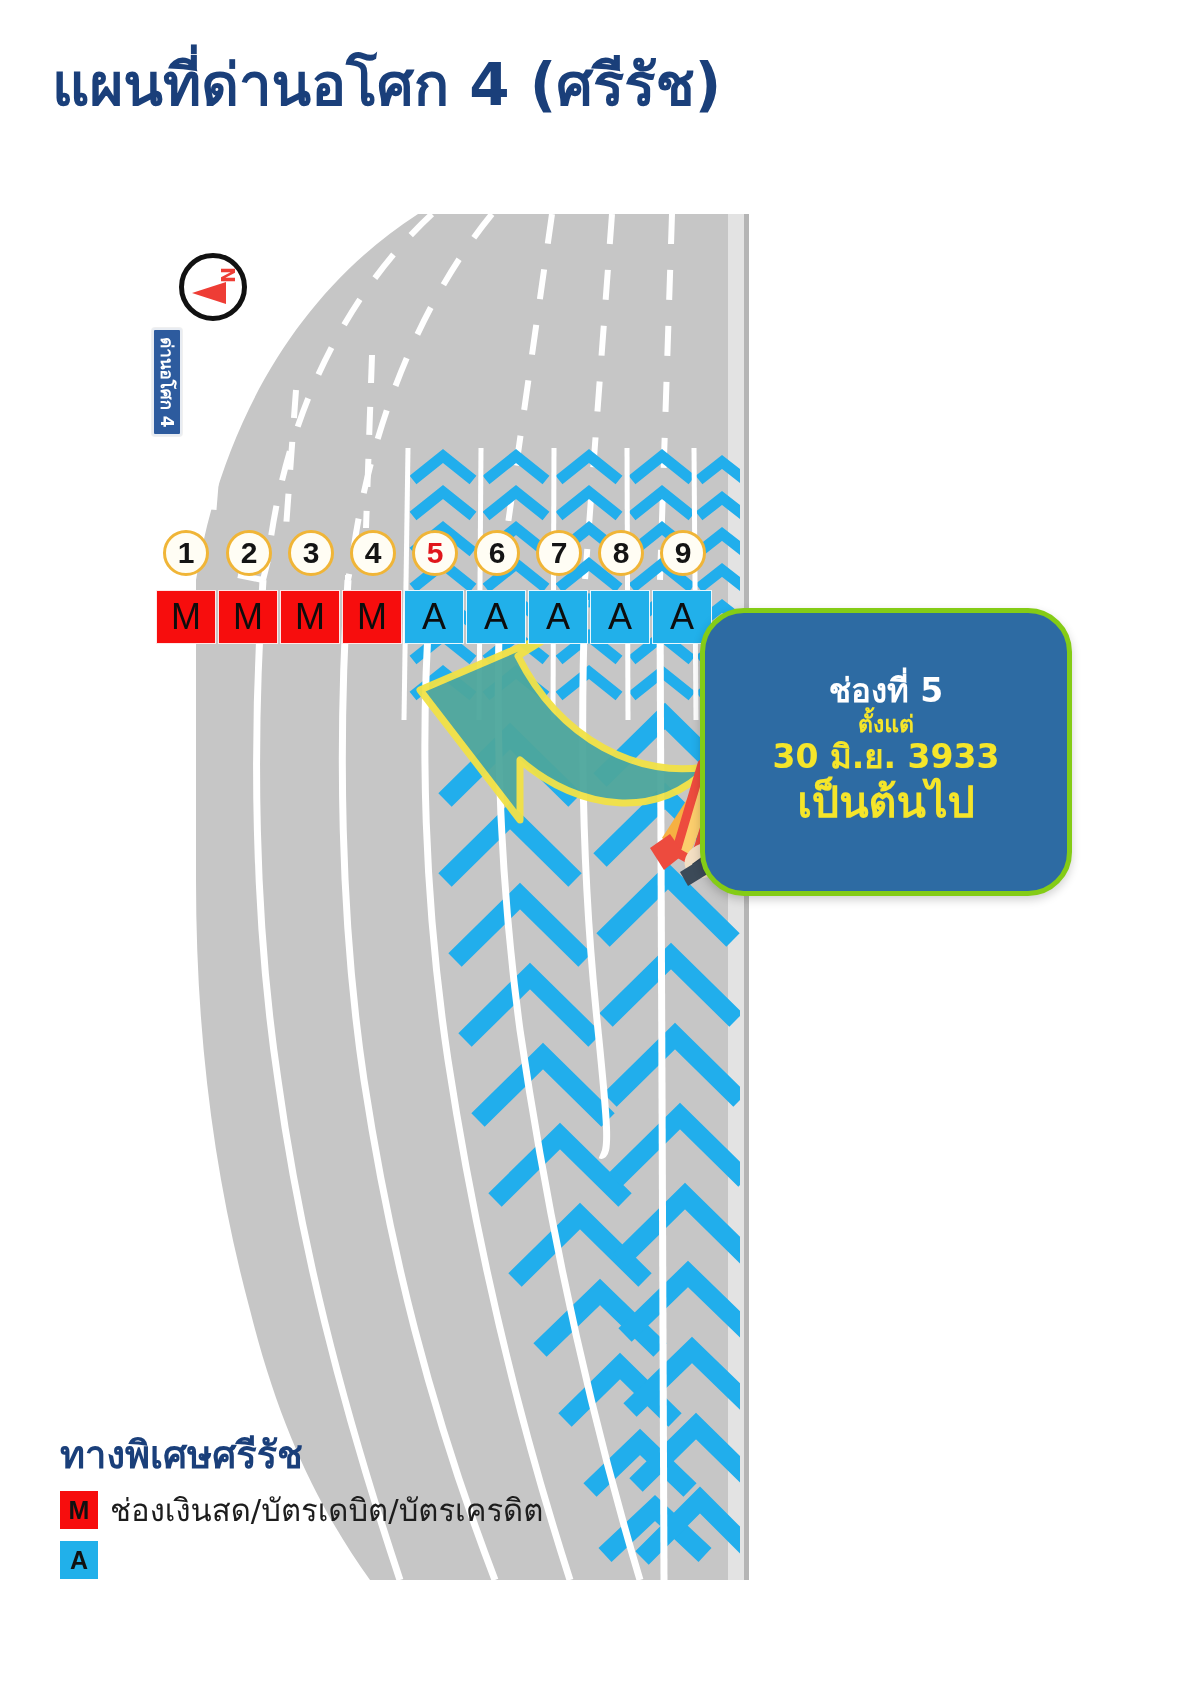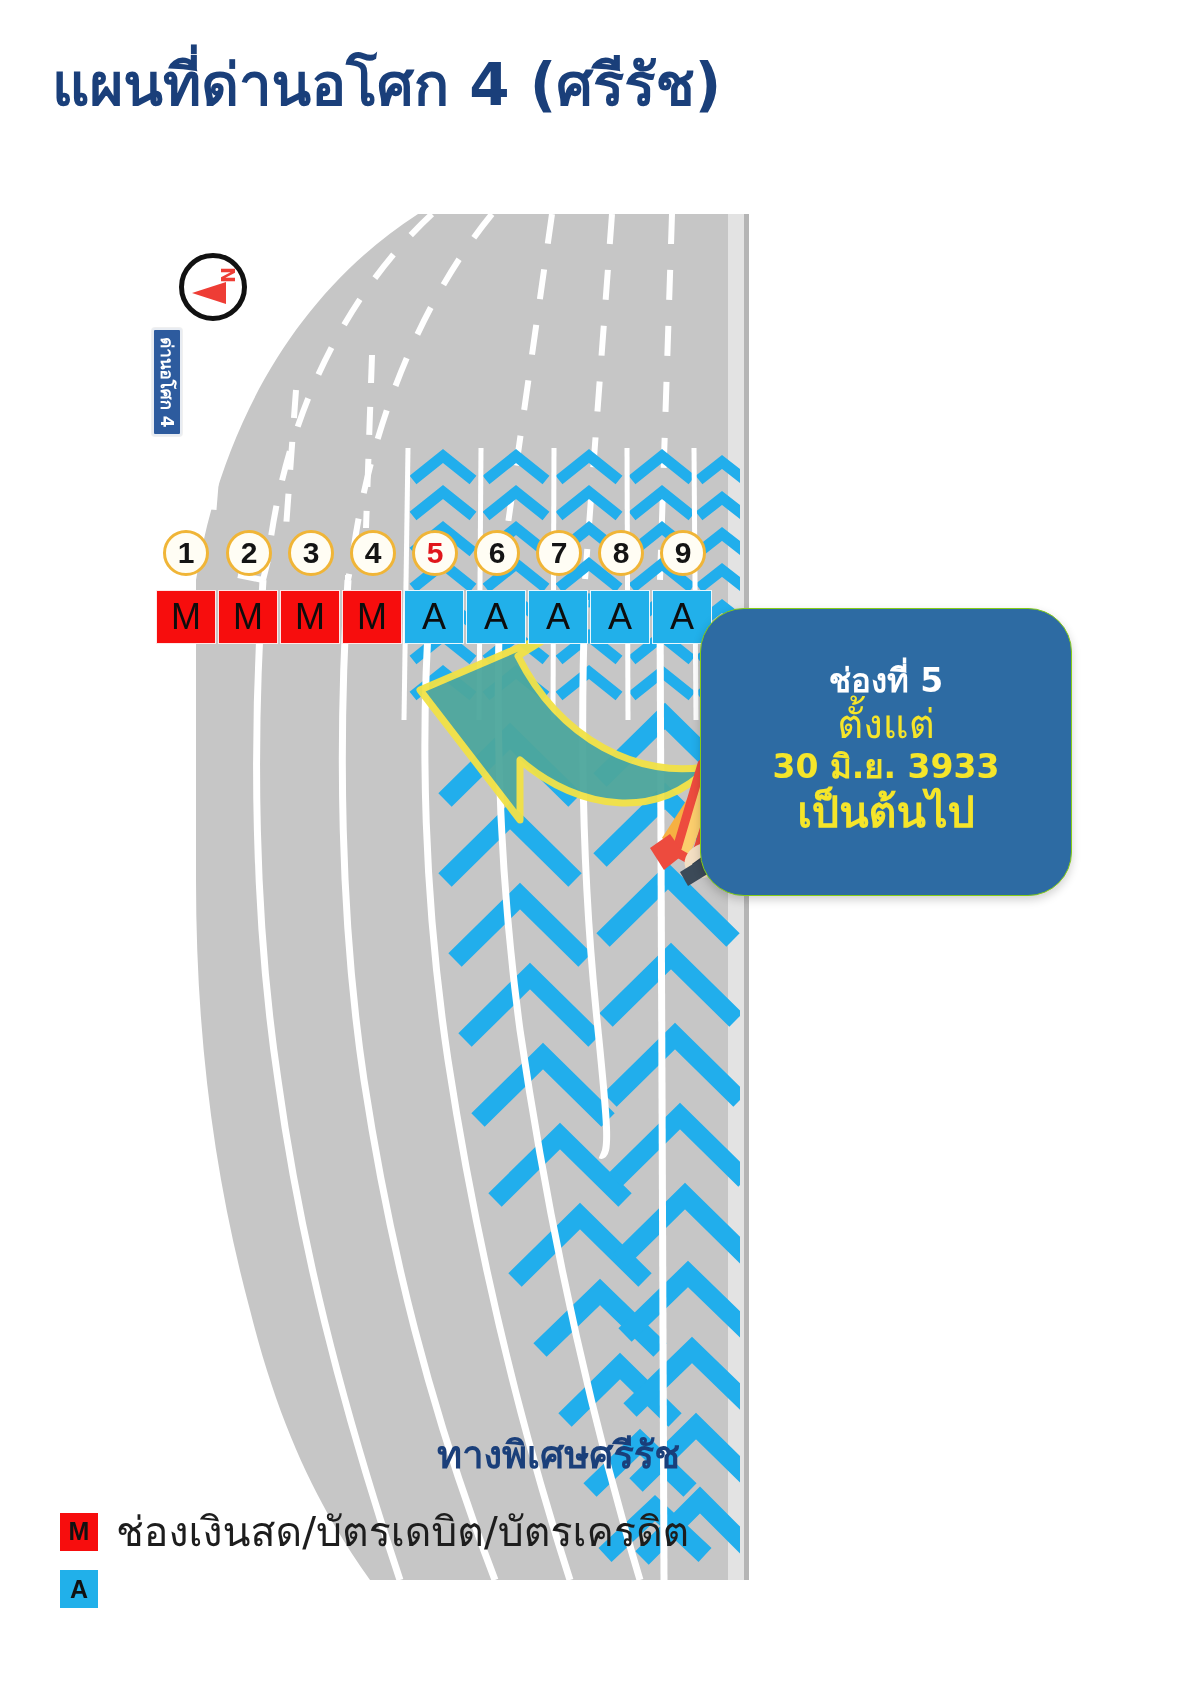--- a/index.html
+++ b/index.html
@@ -110,74 +110,72 @@
   }
   .booth.m { background: #f70d0d; }
   .booth.a { background: #21b0ea; }
 
   
   #callout {
     position: absolute;
     left: 700px; top: 608px;
     width: 372px; height: 288px;
     background: #2d6ba3;
-    border: 1px solid #84cc16;
+    border: 5px solid #84cc16;
     border-radius: 44px;
     display: flex; flex-direction: column;
     align-items: center; justify-content: center;
     text-align: center;
     padding: 10px 14px 14px 14px;
     box-shadow: 0 4px 10px rgba(0,0,0,.18);
   }
   #callout .l1 { font-size: 33px; font-weight: 700; color: #ffffff; line-height: 1.18; }
   #callout .l2 { font-size: 33px; font-weight: 700; color: #ffffff; line-height: 1.18; }
-  #callout .l3 { font-size: 40px; font-weight: 400; color: #f5e52a; line-height: 1.18; }
+  #callout .l3 { font-size: 23px; font-weight: 700; color: #f5e52a; line-height: 1.18; }
   #callout .l4 { font-size: 33px; font-weight: 700; color: #f5e52a; line-height: 1.18; }
   #callout .l5 { font-size: 43px; font-weight: 700; color: #f5e52a; line-height: 1.18; }
 
   
   #megaphone {
     position: absolute;
     left: 610px; top: 752px;
     width: 150px; height: 150px;
   }
 
   
   #legend {
     position: absolute;
     left: 60px; top: 1424px;
     width: 620px;
   }
   #legend h2 {
     font-size: 38px;
     font-weight: 700;
     color: #1a3f7a;
-    margin-bottom: 14px;
-    text-align: right;
+    margin-bottom: 0;
   }
   .legend-row {
     display: flex; align-items: center;
     margin-bottom: 6px;
   }
   .legend-chip {
     width: 38px; height: 38px;
     display: flex; align-items: center; justify-content: center;
     font-size: 25px; font-weight: 600; color: #111;
     font-family: "Liberation Sans", sans-serif;
     margin-right: 12px;
     flex: none;
   }
   .legend-chip.m { background: #f70d0d; }
   .legend-chip.a { background: #21b0ea; }
   .legend-text {
-    font-size: 41px;
+    font-size: 31px;
     color: #1d1d1d;
     font-weight: 400;
     white-space: nowrap;
-    margin-left: 6px;
   }
 </style>
 </head>
 <body>
 
 <div id="page">
 
   <div id="title">แผนที่ด่านอโศก 4 (ศรีรัช)</div>
 
   <div id="map">

